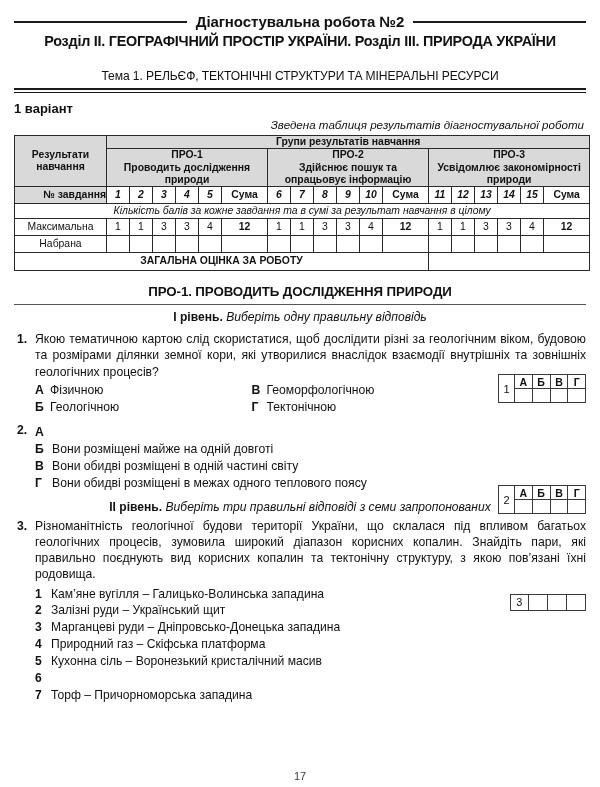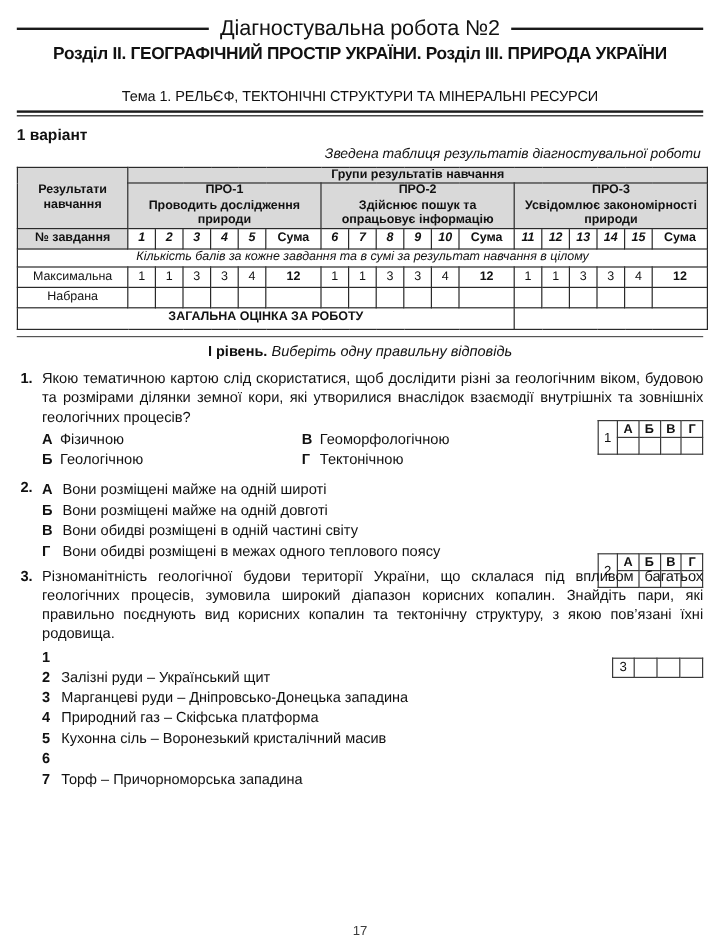--- a/index.html
+++ b/index.html
@@ -30,22 +30,22 @@
     justify-content: center;
     gap: 9px;
     margin-top: 13px;
   }
   .masthead .rule {
     flex: 1 1 auto;
     height: 2px;
     background: #1a1a1a;
   }
   .masthead .doc-title {
-    font-size: 18px;
-    font-weight: normal;
+    font-size: 15px;
+    font-weight: bold;
     white-space: nowrap;
     letter-spacing: -0.1px;
   }
   .sections-line {
     text-align: center;
     font-size: 14.4px;
     font-weight: bold;
     margin-top: 3px;
     letter-spacing: -0.25px;
     white-space: nowrap;
@@ -328,21 +328,21 @@
           <span>ПРО-2</span><br>
           <span>Здійснює пошук та опрацьовує інформацію</span>
         </td>
         <td class="hdr-shade grp-title" colspan="6">
           <span>ПРО-3</span><br>
           <span>Усвідомлює закономірності природи</span>
         </td>
       </tr>
 
       <tr>
-        <td class="label-cell hdr-shade" style="text-align:center;">№ завдання</td>
+        <td class="label-cell hdr-shade" style="text-align:right;">№ завдання</td>
         <td class="num-head italicnum">1</td>
         <td class="num-head italicnum">2</td>
         <td class="num-head italicnum">3</td>
         <td class="num-head italicnum">4</td>
         <td class="num-head italicnum">5</td>
         <td class="num-head">Сума</td>
         <td class="num-head italicnum">6</td>
         <td class="num-head italicnum">7</td>
         <td class="num-head italicnum">8</td>
         <td class="num-head italicnum">9</td>
@@ -404,20 +404,21 @@
         <td class="blank-cell"></td>
       </tr>
 
       <tr class="total-row">
         <td colspan="13">ЗАГАЛЬНА ОЦІНКА ЗА РОБОТУ</td>
         <td colspan="6"></td>
       </tr>
     </tbody>
   </table>
 
+  <div class="pro-heading">ПРО-1. ПРОВОДИТЬ ДОСЛІДЖЕННЯ ПРИРОДИ</div>
   <div class="thin-rule"></div>
 
   <div class="level-line">
     <span class="lv">I рівень.</span>
     <span class="desc">Виберіть одну правильну відповідь</span>
   </div>
 
   <div class="question">
     <div class="q-row">
       <div class="q-num">1.</div>
@@ -466,21 +467,20 @@
       </table>
   </div>
 
   <div class="question">
     <div class="q-row">
       <div class="q-num">2.</div>
       <div class="q-body">
         <div class="opts-1col">
           <div class="opt">
             <span class="key">А</span>
-            <span>Вони розміщені майже на одній широті</span>
           </div>
           <div class="opt">
             <span class="key">Б</span>
             <span>Вони розміщені майже на одній довготі</span>
           </div>
           <div class="opt">
             <span class="key">В</span>
             <span>Вони обидві розміщені в одній частині світу</span>
           </div>
           <div class="opt">
@@ -502,31 +502,36 @@
       <tr>
         <td class="blank"></td>
         <td class="blank"></td>
         <td class="blank"></td>
         <td class="blank"></td>
       </tr>
     </tbody>
       </table>
   </div>
 
+  <div class="level-line" style="margin-top:8px;">
+    <span class="lv">II рівень.</span>
+    <span class="desc">Виберіть три правильні відповіді з семи запропонованих</span>
+  </div>
 
   <div class="question" style="margin-top:4px;">
     <div class="q-row">
       <div class="q-num">3.</div>
       <div class="q-body">
         <div class="q-text">Різноманітність геологічної будови території України, що склалася під впливом багатьох геологічних процесів, зумовила широкий діапазон корисних копалин. Знайдіть пари, які правильно поєднують вид корисних копалин та тектонічну структуру, з якою пов’язані їхні родовища.</div>
       </div>
     </div>
     <div class="numlist">
       <div class="item">
         <span class="key">1</span>
+        <span>Кам’яне вугілля – Галицько-Волинська западина</span>
       </div>
       <div class="item">
         <span class="key">2</span>
         <span>Залізні руди – Український щит</span>
       </div>
       <div class="item">
         <span class="key">3</span>
         <span>Марганцеві руди – Дніпровсько-Донецька западина</span>
       </div>
       <div class="item">

